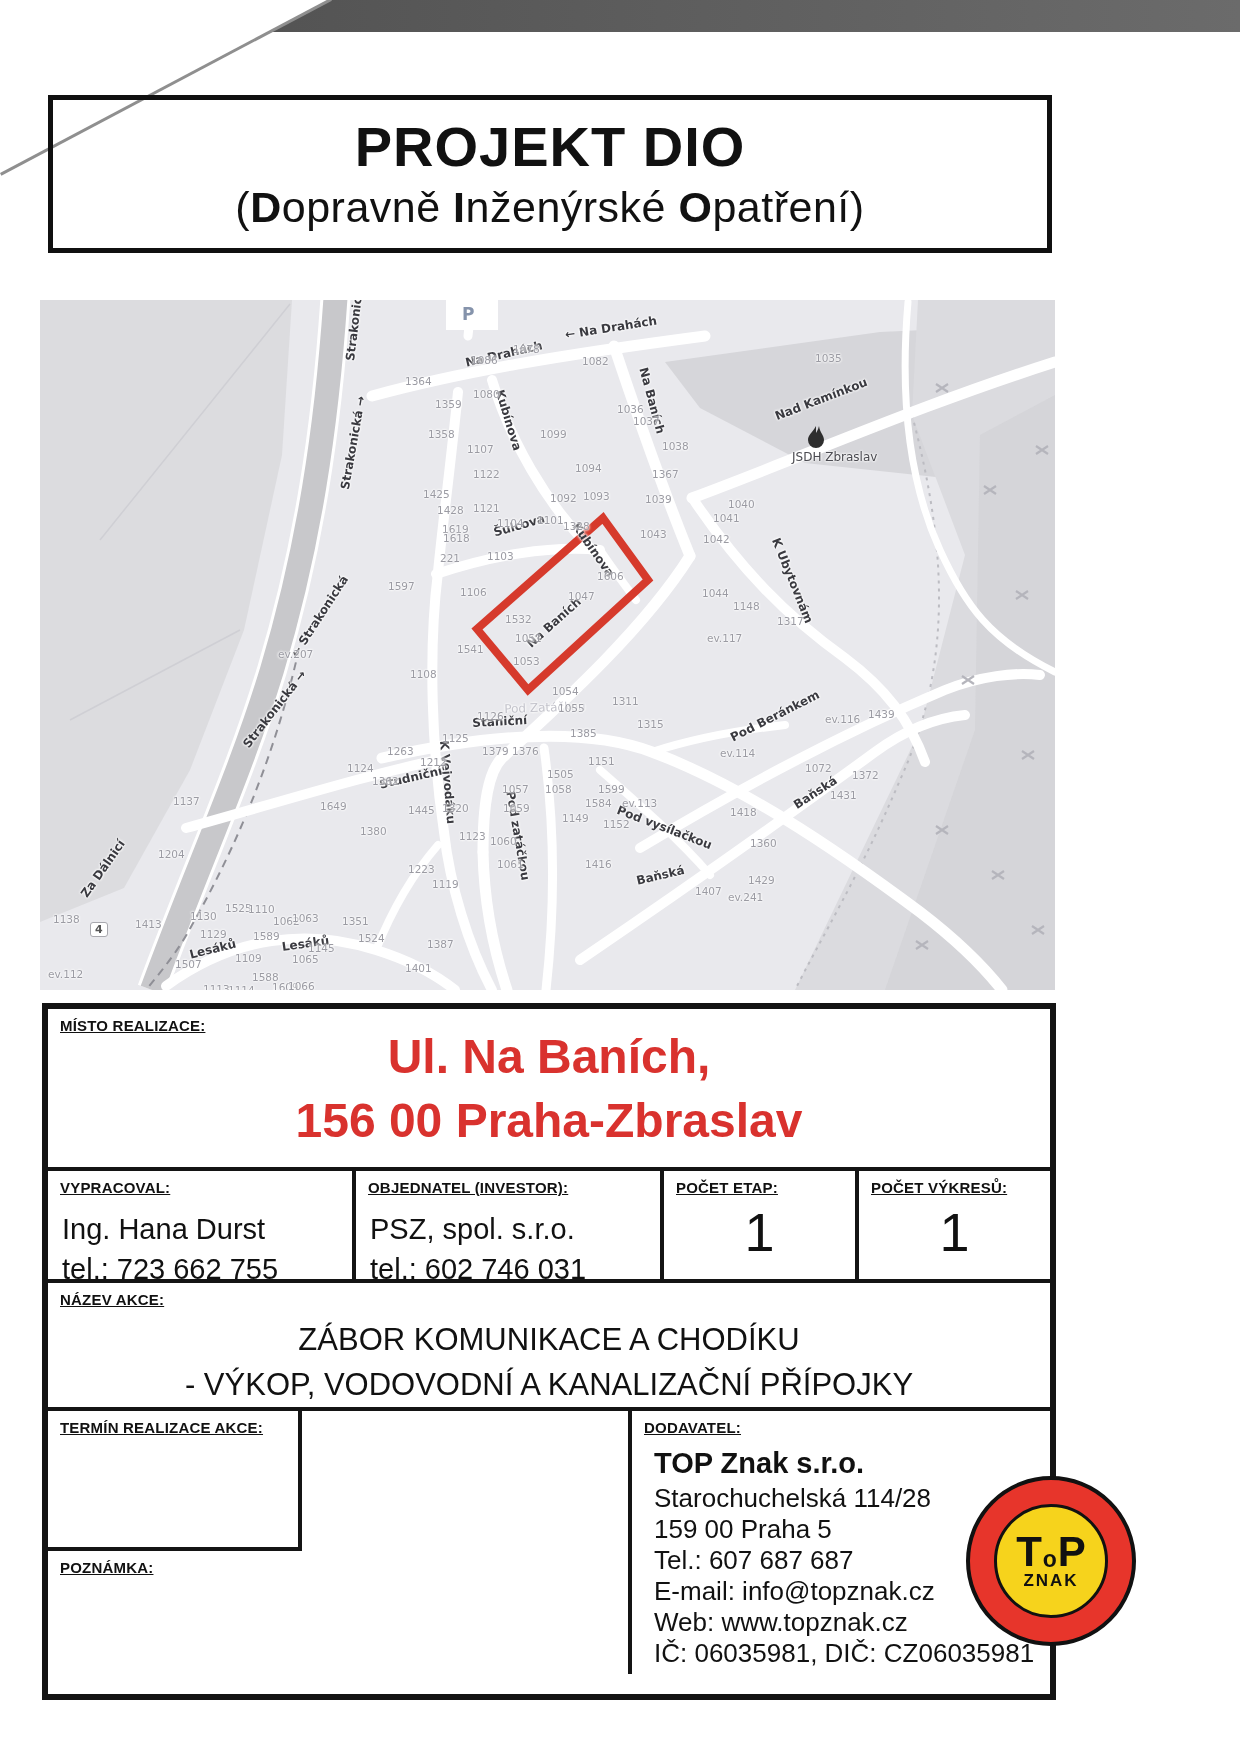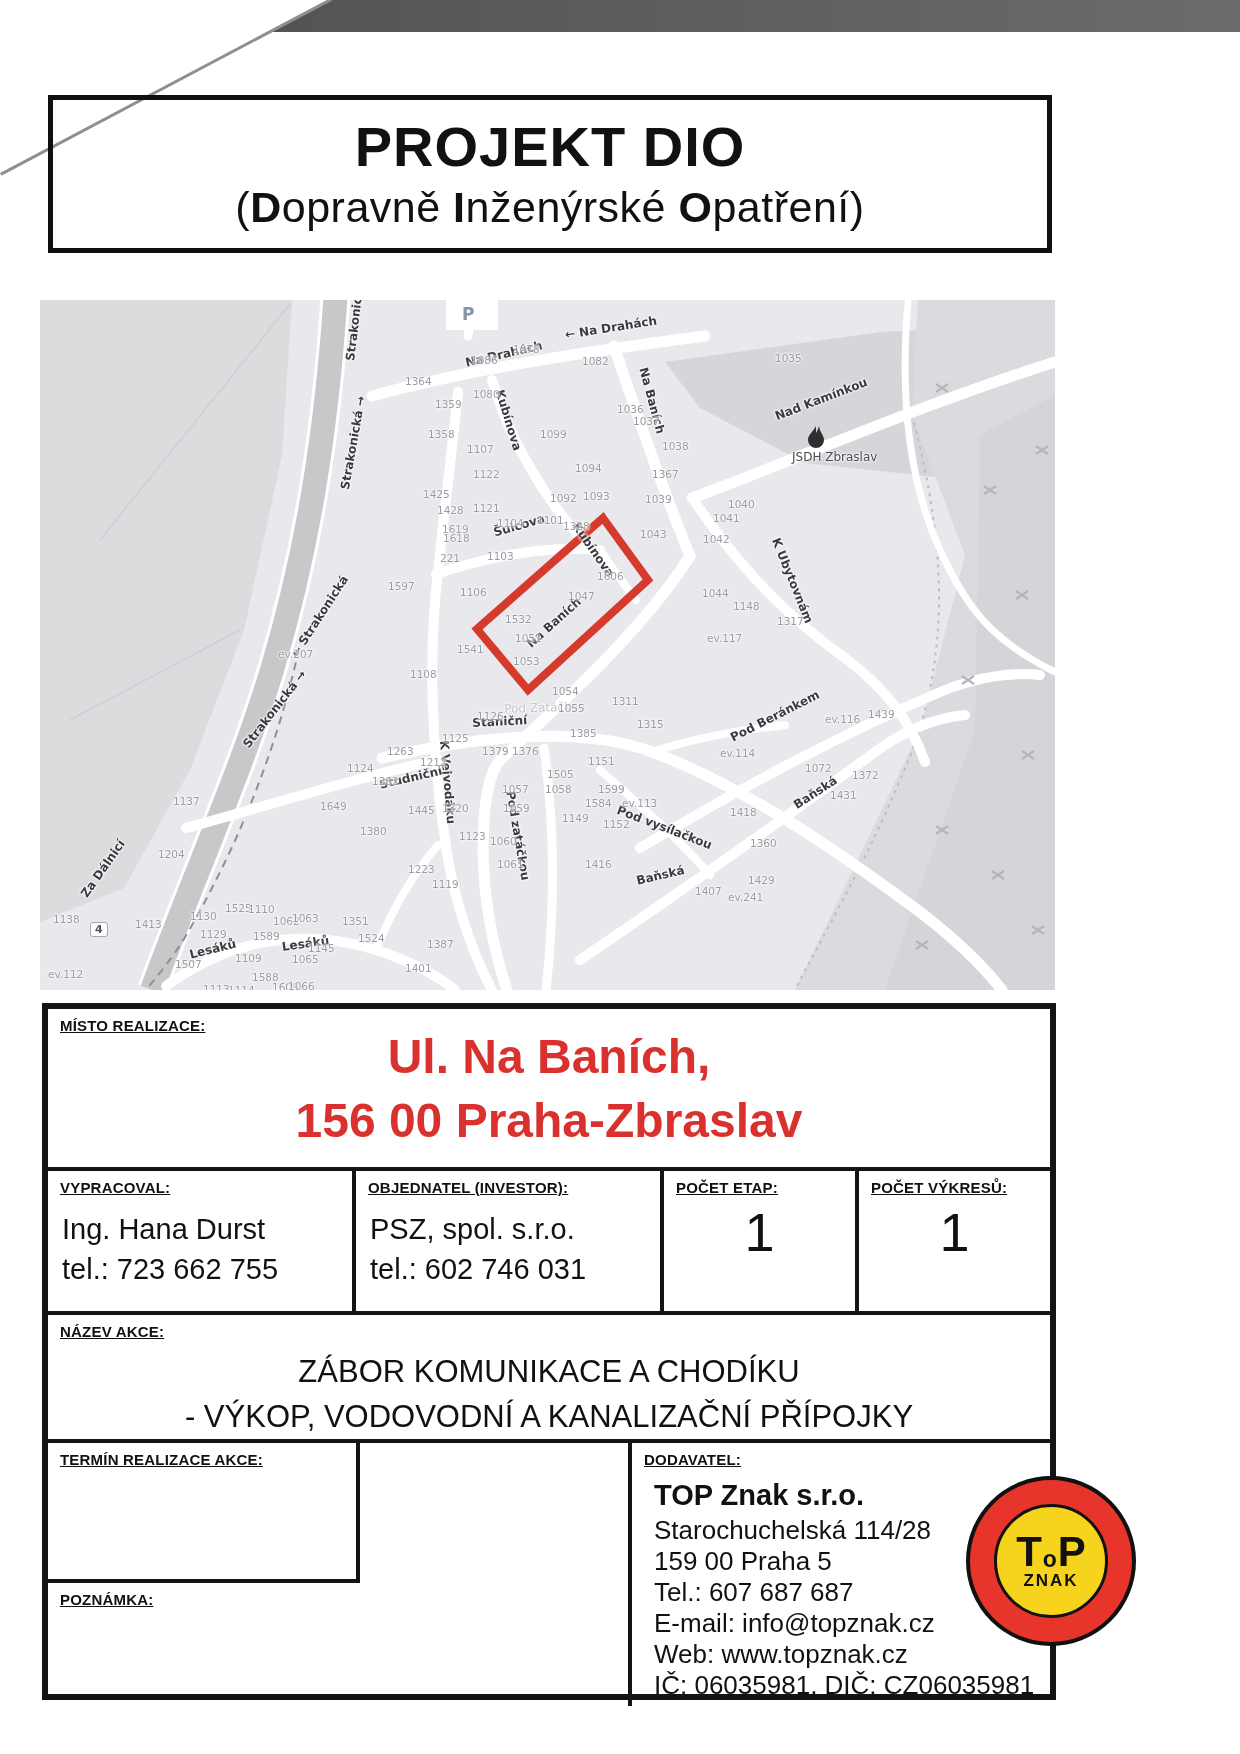--- a/index.html
+++ b/index.html
@@ -29,37 +29,37 @@
   .mlbl.faint{color:#c3c3cb;font-weight:normal;}
   .mlbl.poi{color:#4a4a50;font-weight:normal;font-size:12px;}
   .mlbl.parking{color:#8593ab;font-size:17px;font-weight:bold;}
   .mlbl.shield{background:#fff;border:1px solid #a8a8ae;border-radius:3px;color:#555;
                font-size:11px;font-weight:bold;padding:0 4px;text-shadow:none;}
   
   .big-table{position:absolute;left:42px;top:1003px;width:1014px;height:697px;
              border:6px solid #141414;box-sizing:border-box;background:#fff;}
   .row{position:relative;box-sizing:border-box;width:100%;}
   .r1{height:162px;border-bottom:4px solid #141414;}
-  .r2{height:144px;border-bottom:4px solid #141414;display:flex;}
+  .r2{height:112px;border-bottom:4px solid #141414;display:flex;}
   .r3{height:128px;border-bottom:4px solid #141414;}
   .r4{height:263px;}
   .lbl{font-weight:bold;font-size:15px;text-decoration:underline;letter-spacing:0.2px;}
   .lbl-pos{position:absolute;left:12px;top:8px;}
   .misto-lines{position:absolute;left:0;top:16px;width:100%;text-align:center;}
   .misto-line{font-size:48px;font-weight:bold;color:var(--text-red,#d9322e);line-height:64px;}
   .c{box-sizing:border-box;position:relative;height:100%;}
   .c1{width:304px;}
   .c2{width:308px;border-left:4px solid #141414;}
   .c3{width:195px;border-left:4px solid #141414;}
   .c4{width:195px;border-left:4px solid #141414;flex:1;}
   .cell-text{position:absolute;left:14px;top:38px;font-size:29px;line-height:40px;white-space:nowrap;}
   .big-one{position:absolute;left:0;top:30px;width:100%;text-align:center;font-size:54px;}
   .nazev-lines{position:absolute;left:0;top:34px;width:100%;text-align:center;
                font-size:31px;line-height:45px;}
-  .cell-termin{position:absolute;left:0;top:0;width:312px;height:140px;box-sizing:border-box;
+  .cell-termin{position:absolute;left:0;top:0;width:254px;height:140px;box-sizing:border-box;
                border-right:4px solid #141414;border-bottom:4px solid #141414;padding-left:6px;}
   .cell-datum{position:absolute;left:292px;top:0;width:288px;height:140px;box-sizing:border-box;
               border-bottom:4px solid #141414;}
   .cell-poznamka{position:absolute;left:0;top:140px;width:580px;height:123px;box-sizing:border-box;}
   .cell-dodavatel{position:absolute;left:580px;top:0;width:422px;height:263px;box-sizing:border-box;
                   border-left:4px solid #141414;}
   .datum-value{position:absolute;left:16px;top:40px;font-size:31px;}
   .dod-company{position:absolute;left:22px;top:36px;font-size:29px;font-weight:bold;}
   .dod-lines{position:absolute;left:22px;top:72px;font-size:26px;line-height:31px;white-space:nowrap;}
   
@@ -246,21 +246,21 @@
         <span class="mnum" style="transform: translate(828px, 408px);">1439</span>
         <span class="mnum" style="transform: translate(680px, 447px);">ev.114</span>
         <span class="mnum" style="transform: translate(765px, 462px);">1072</span>
         <span class="mnum" style="transform: translate(812px, 469px);">1372</span>
         <span class="mnum" style="transform: translate(790px, 489px);">1431</span>
         <span class="mnum" style="transform: translate(690px, 506px);">1418</span>
         <span class="mnum" style="transform: translate(710px, 537px);">1360</span>
         <span class="mnum" style="transform: translate(708px, 574px);">1429</span>
         <span class="mnum" style="transform: translate(655px, 585px);">1407</span>
         <span class="mnum" style="transform: translate(688px, 591px);">ev.241</span>
-        <span class="mnum" style="transform: translate(735px, 52px);">1035</span>
+        <span class="mnum" style="transform: translate(735px, 52px); margin-left: 40px;">1035</span>
         <span class="mnum" style="transform: translate(542px, 55px);">1082</span>
         <span class="mnum" style="transform: translate(577px, 103px);">1036</span>
         <span class="mnum" style="transform: translate(593px, 115px);">1037</span>
         <span class="mnum" style="transform: translate(238px, 348px);">ev.207</span>
         <span class="mnum" style="transform: translate(133px, 495px);">1137</span>
         <span class="mnum" style="transform: translate(118px, 548px);">1204</span>
         <span class="mnum" style="transform: translate(13px, 613px);">1138</span>
         <span class="mnum" style="transform: translate(95px, 618px);">1413</span>
         <span class="mnum" style="transform: translate(150px, 610px);">1130</span>
         <span class="mnum" style="transform: translate(160px, 628px);">1129</span>

